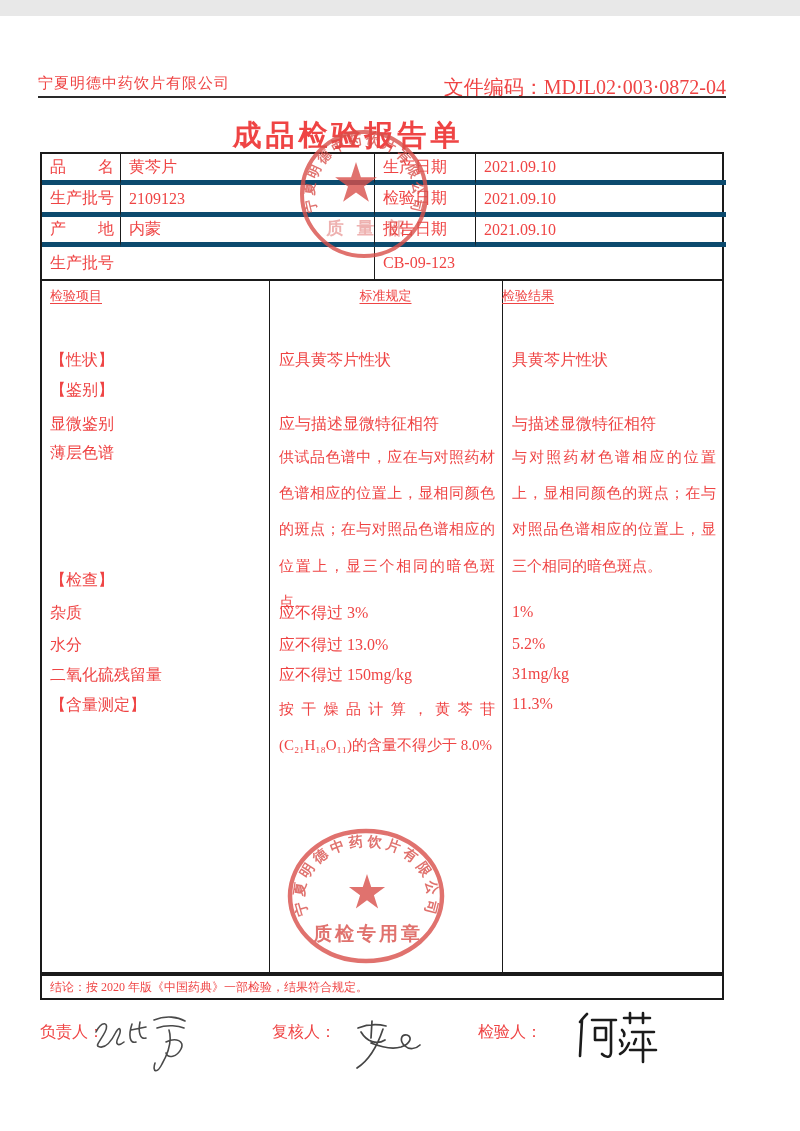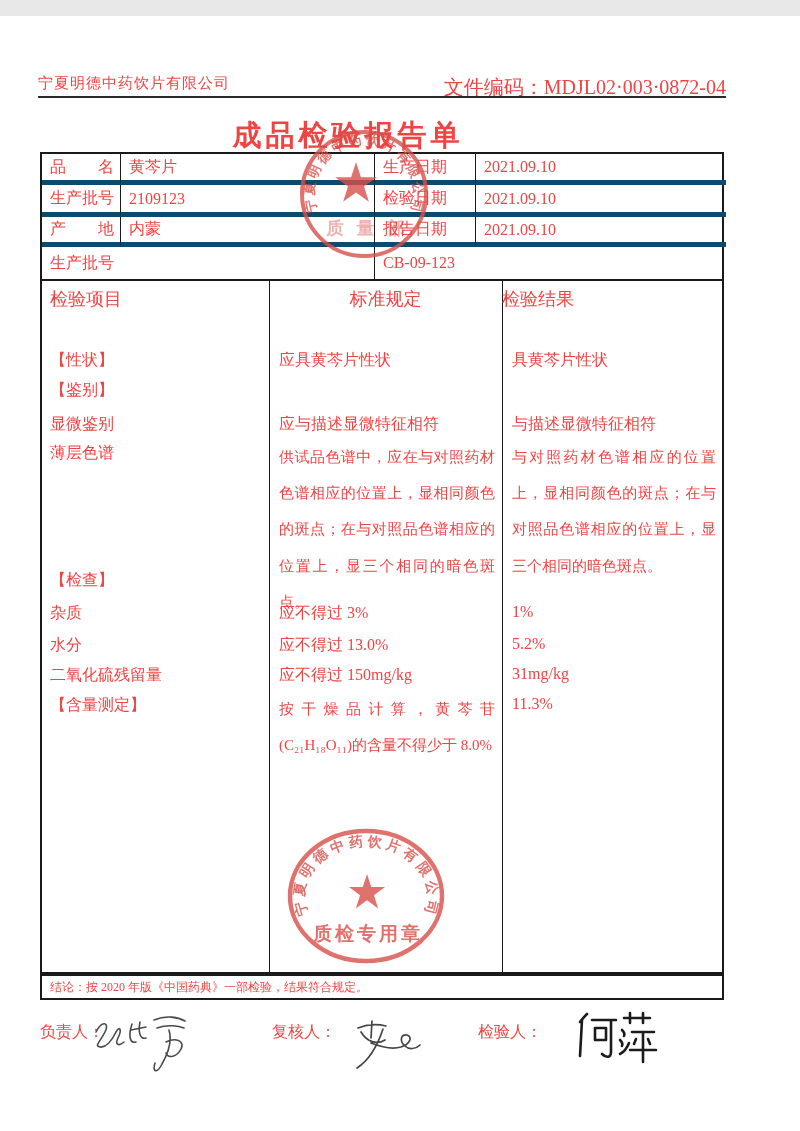--- a/index.html
+++ b/index.html
@@ -21,21 +21,21 @@
   .cell.lastrow{border-bottom:none;}
   .jlabel{display:inline-block;width:64px;text-align:justify;text-align-last:justify;}
   .span2a{grid-column:1 / 3;}
   .span2b{grid-column:3 / 5;text-align:right;}
   
   .section{position:absolute;left:40px;top:263px;width:684px;height:695px;
            border:2px solid #1a1a1a;box-sizing:border-box;}
   .vline{position:absolute;top:0;bottom:0;width:1px;background:#1a1a1a;}
   .v1{left:227px;} .v2{left:460px;}
   .ln{position:absolute;font-size:16px;white-space:nowrap;}
-  .colhead{font-size:18px;text-underline-offset:3px;}
+  .colhead{font-size:13px;text-decoration:underline;text-underline-offset:3px;}
   .chead-std{position:absolute;left:227px;width:233px;text-align:center;}
   .chead-res{position:absolute;left:460px;width:222px;text-align:left;}
   .blk{position:absolute;font-size:15px;line-height:36.2px;text-align:justify;}
   
   .conclusion{position:absolute;left:40px;top:958px;width:684px;height:26px;border:2px solid #1a1a1a;
               box-sizing:border-box;font-size:12px;display:flex;align-items:center;padding-left:8px;}
   
   .sig-label{position:absolute;top:1006px;font-size:16px;}
   .sigsvg{position:absolute;}
   

